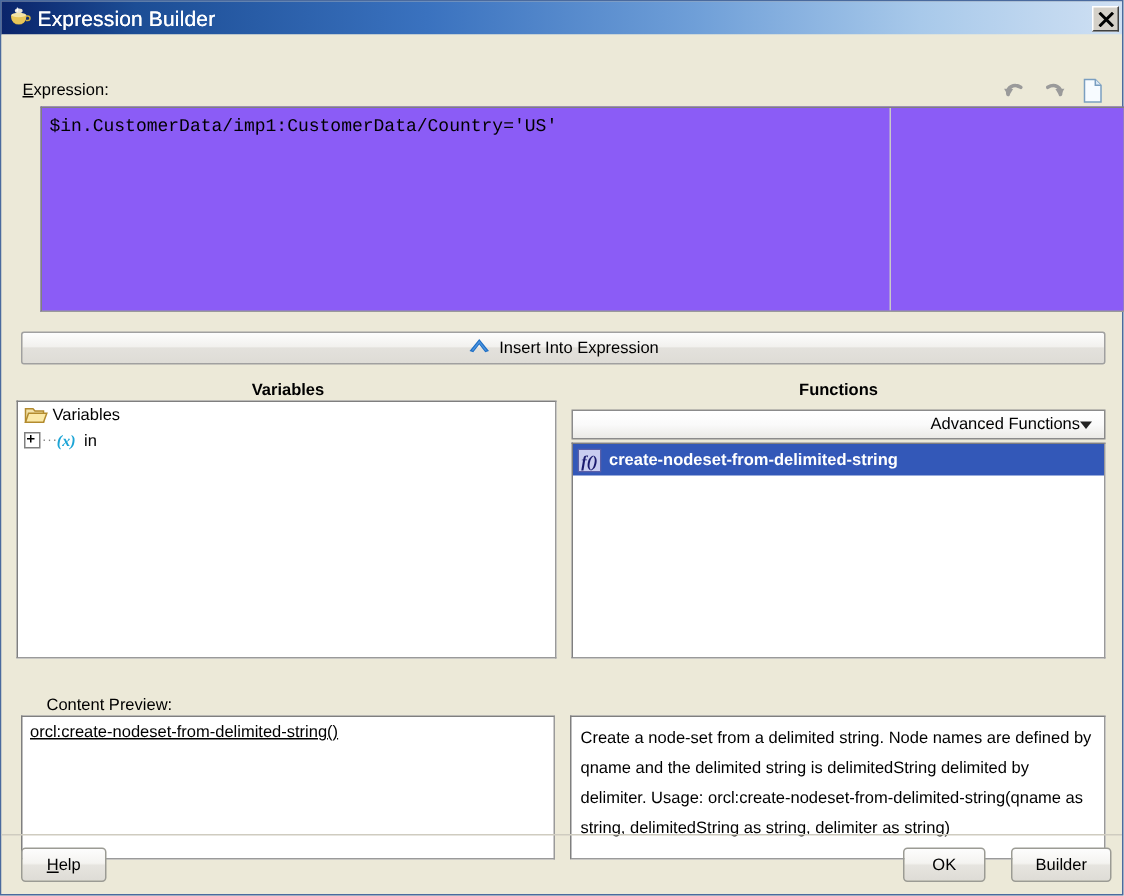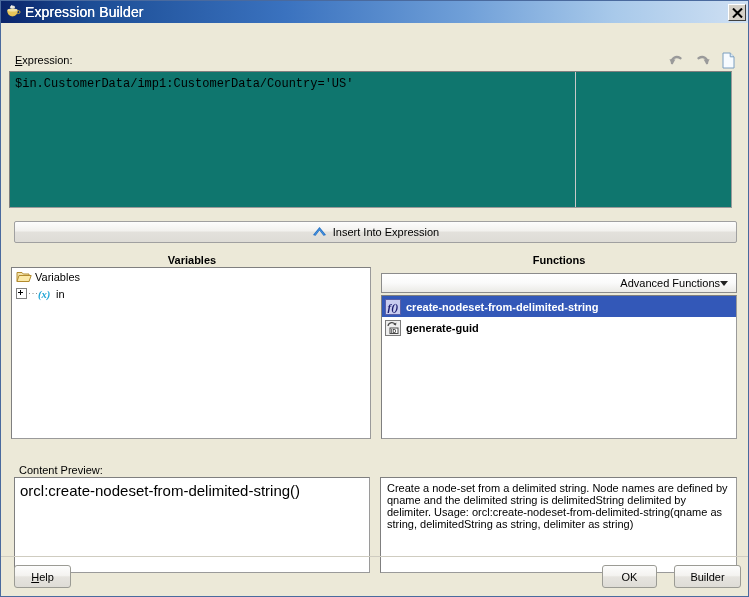--- a/index.html
+++ b/index.html
@@ -97,23 +97,23 @@
   .tb-btn {
     width: 20px; height: 20px;
     display: flex;
     align-items: center;
     justify-content: center;
     cursor: pointer;
   }
 
   .expr-box {
     position: absolute;
-    left: 8px; top: 48px;
+    left: 26px; top: 48px;
     width: 723px; height: 137px;
-    background: #0f766e;
+    background: #8b5cf6;
     border: 1px solid #9a9a9a;
     border-top-color: #7f7f7f;
     border-left-color: #7f7f7f;
     box-sizing: border-box;
     overflow: hidden;
   }
   .expr-divider {
     position: absolute;
     left: 565px; top: 0;
     width: 1px; height: 100%;
@@ -247,48 +247,49 @@
   .func-row.selected {
     background: #3358b8;
     color: #ffffff;
   }
   .ficon { width: 16px; height: 16px; flex: 0 0 16px; }
 
   .sub-label {
     position: absolute;
     font-size: 11px;
   }
-  .sub-label.cp { left: 18px; top: 441px; }
+  .sub-label.cp { left: 30px; top: 441px; }
   .sub-label.desc { left: 380px; top: 441px; margin-top: 36px; }
 
   .preview-box {
     position: absolute;
     left: 13px; top: 454px;
     width: 356px; height: 96px;
     background: #ffffff;
     border: 1px solid #9a9a9a;
     border-top-color: #7f7f7f;
     border-left-color: #7f7f7f;
     box-sizing: border-box;
     padding: 4px 5px;
-    font-size: 15px;
-    overflow: hidden;
+    font-size: 11px;
+    overflow: hidden;
+    text-decoration: underline;
   }
   .desc-box {
     position: absolute;
     left: 379px; top: 454px;
     width: 357px; height: 96px;
     background: #ffffff;
     border: 1px solid #9a9a9a;
     border-top-color: #7f7f7f;
     border-left-color: #7f7f7f;
     box-sizing: border-box;
     padding: 4px 6px;
     font-size: 11px;
-    line-height: 12px;
+    line-height: 20px;
     overflow: hidden;
   }
 
   
   .footer {
     position: absolute;
     left: 0; bottom: 0;
     width: 747px;
     height: 40px;
     border-top: 1px solid #cfccc0;
@@ -410,32 +411,20 @@
       <div class="func-row selected">
         <span class="ficon">
           <svg width="16" height="16" viewBox="0 0 16 16">
             <rect x="0.5" y="0.5" width="15" height="15" fill="#c9cdf0" stroke="#5a5fa8"></rect>
             <text x="2.5" y="12" font-family="Liberation Serif, serif" font-size="11" font-style="italic" fill="#1b1b6e">f()</text>
           </svg>
         </span>
         <span>create-nodeset-from-delimited-string</span>
       </div>
 
-      <div class="func-row">
-        <span class="ficon">
-          <svg width="16" height="16" viewBox="0 0 16 16">
-            <rect x="0.5" y="0.5" width="15" height="15" fill="#eeeeee" stroke="#7b7b7b"></rect>
-            <path d="M3 6 a4 4 0 0 1 7.5 -1.2" stroke="#4a4a4a" stroke-width="1.2" fill="none"></path>
-            <path d="M11.4 2.6 L11 5.6 L8.3 4.6 Z" fill="#4a4a4a"></path>
-            <rect x="5" y="8" width="8" height="5.5" fill="#ffffff" stroke="#4a4a4a" stroke-width="1"></rect>
-            <text x="6" y="12.6" font-family="Liberation Sans, sans-serif" font-size="5" fill="#333">ID</text>
-          </svg>
-        </span>
-        <span>generate-guid</span>
-      </div>
 
     </div>
 
     <div class="sub-label cp">Content Preview:</div>
     <div class="preview-box">
       <span>orcl:create-nodeset-from-delimited-string()</span>
     </div>
 
     <div class="sub-label desc">Description:</div>
     <div class="desc-box">

